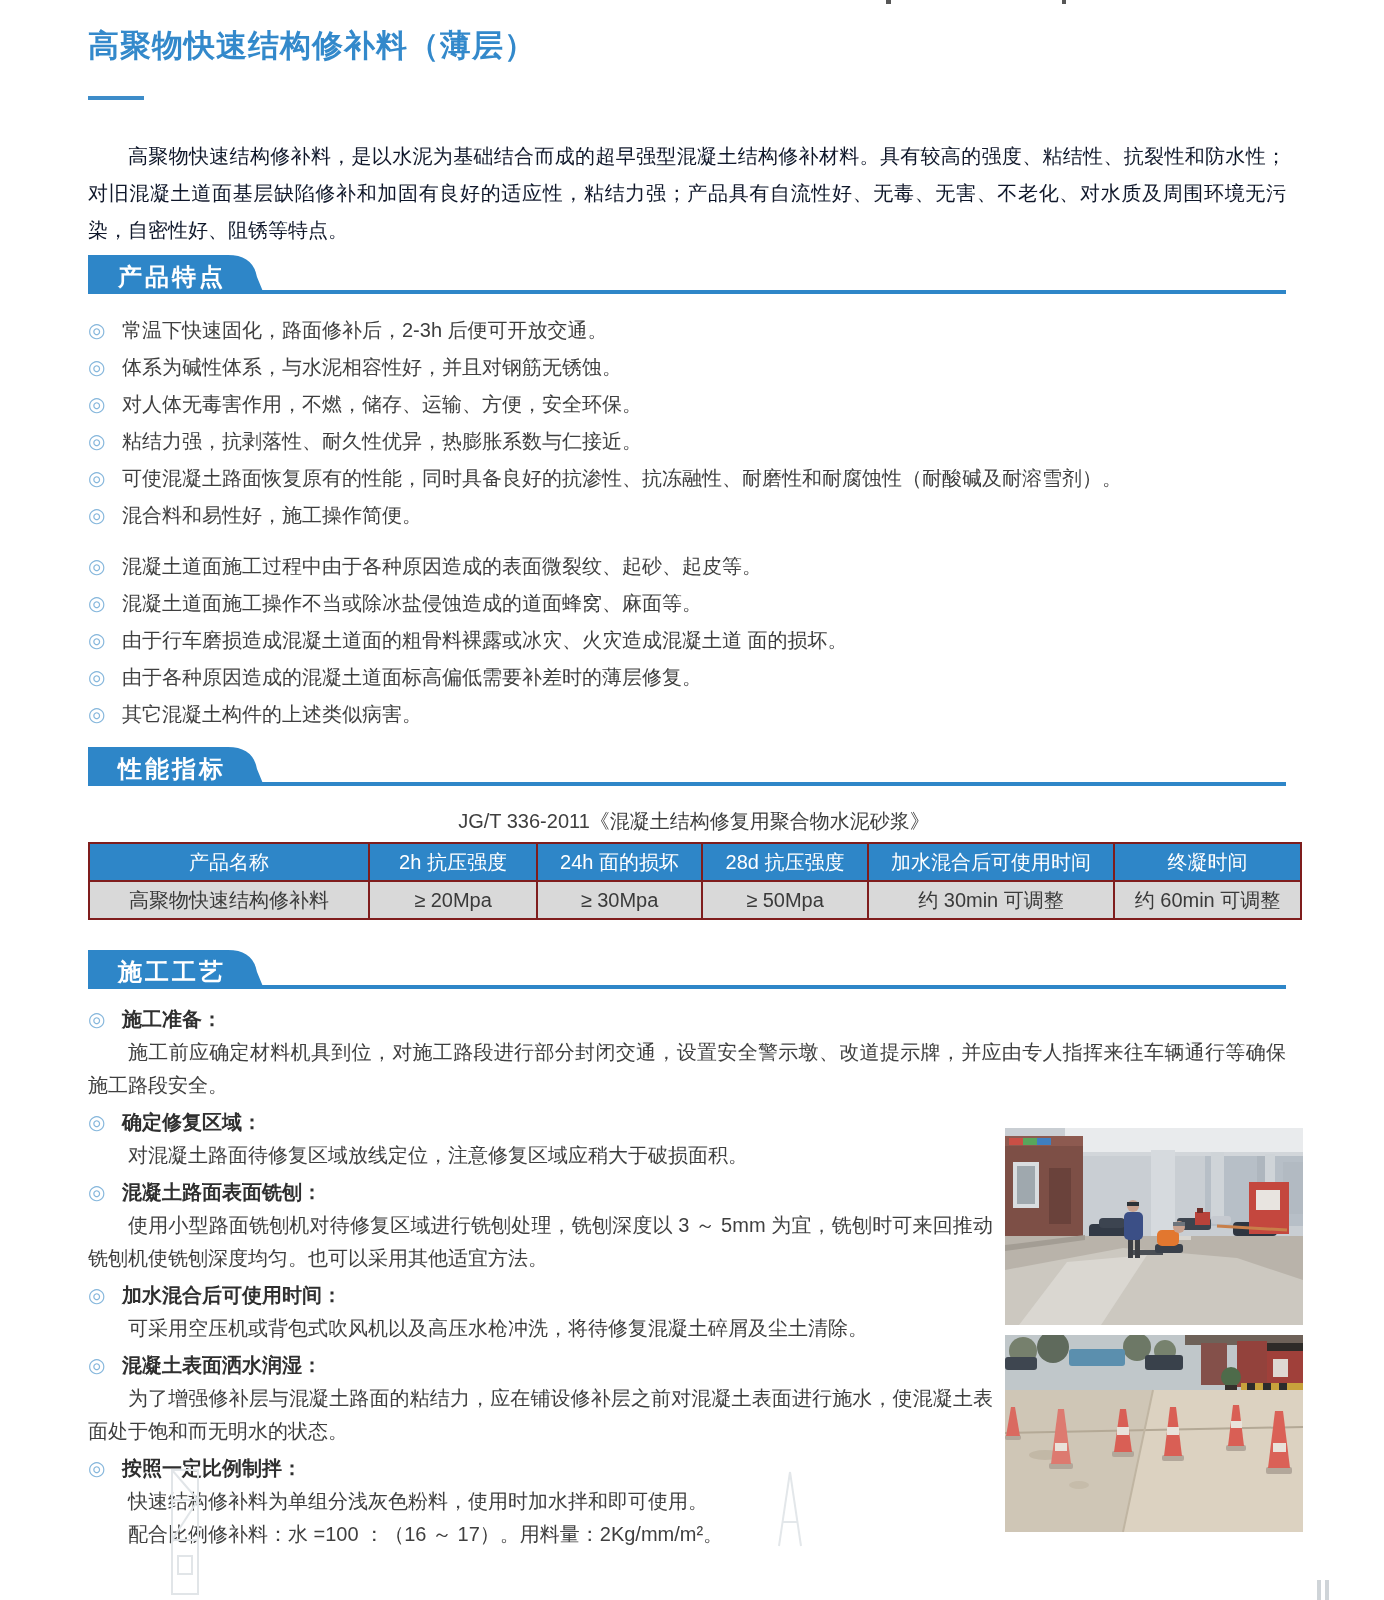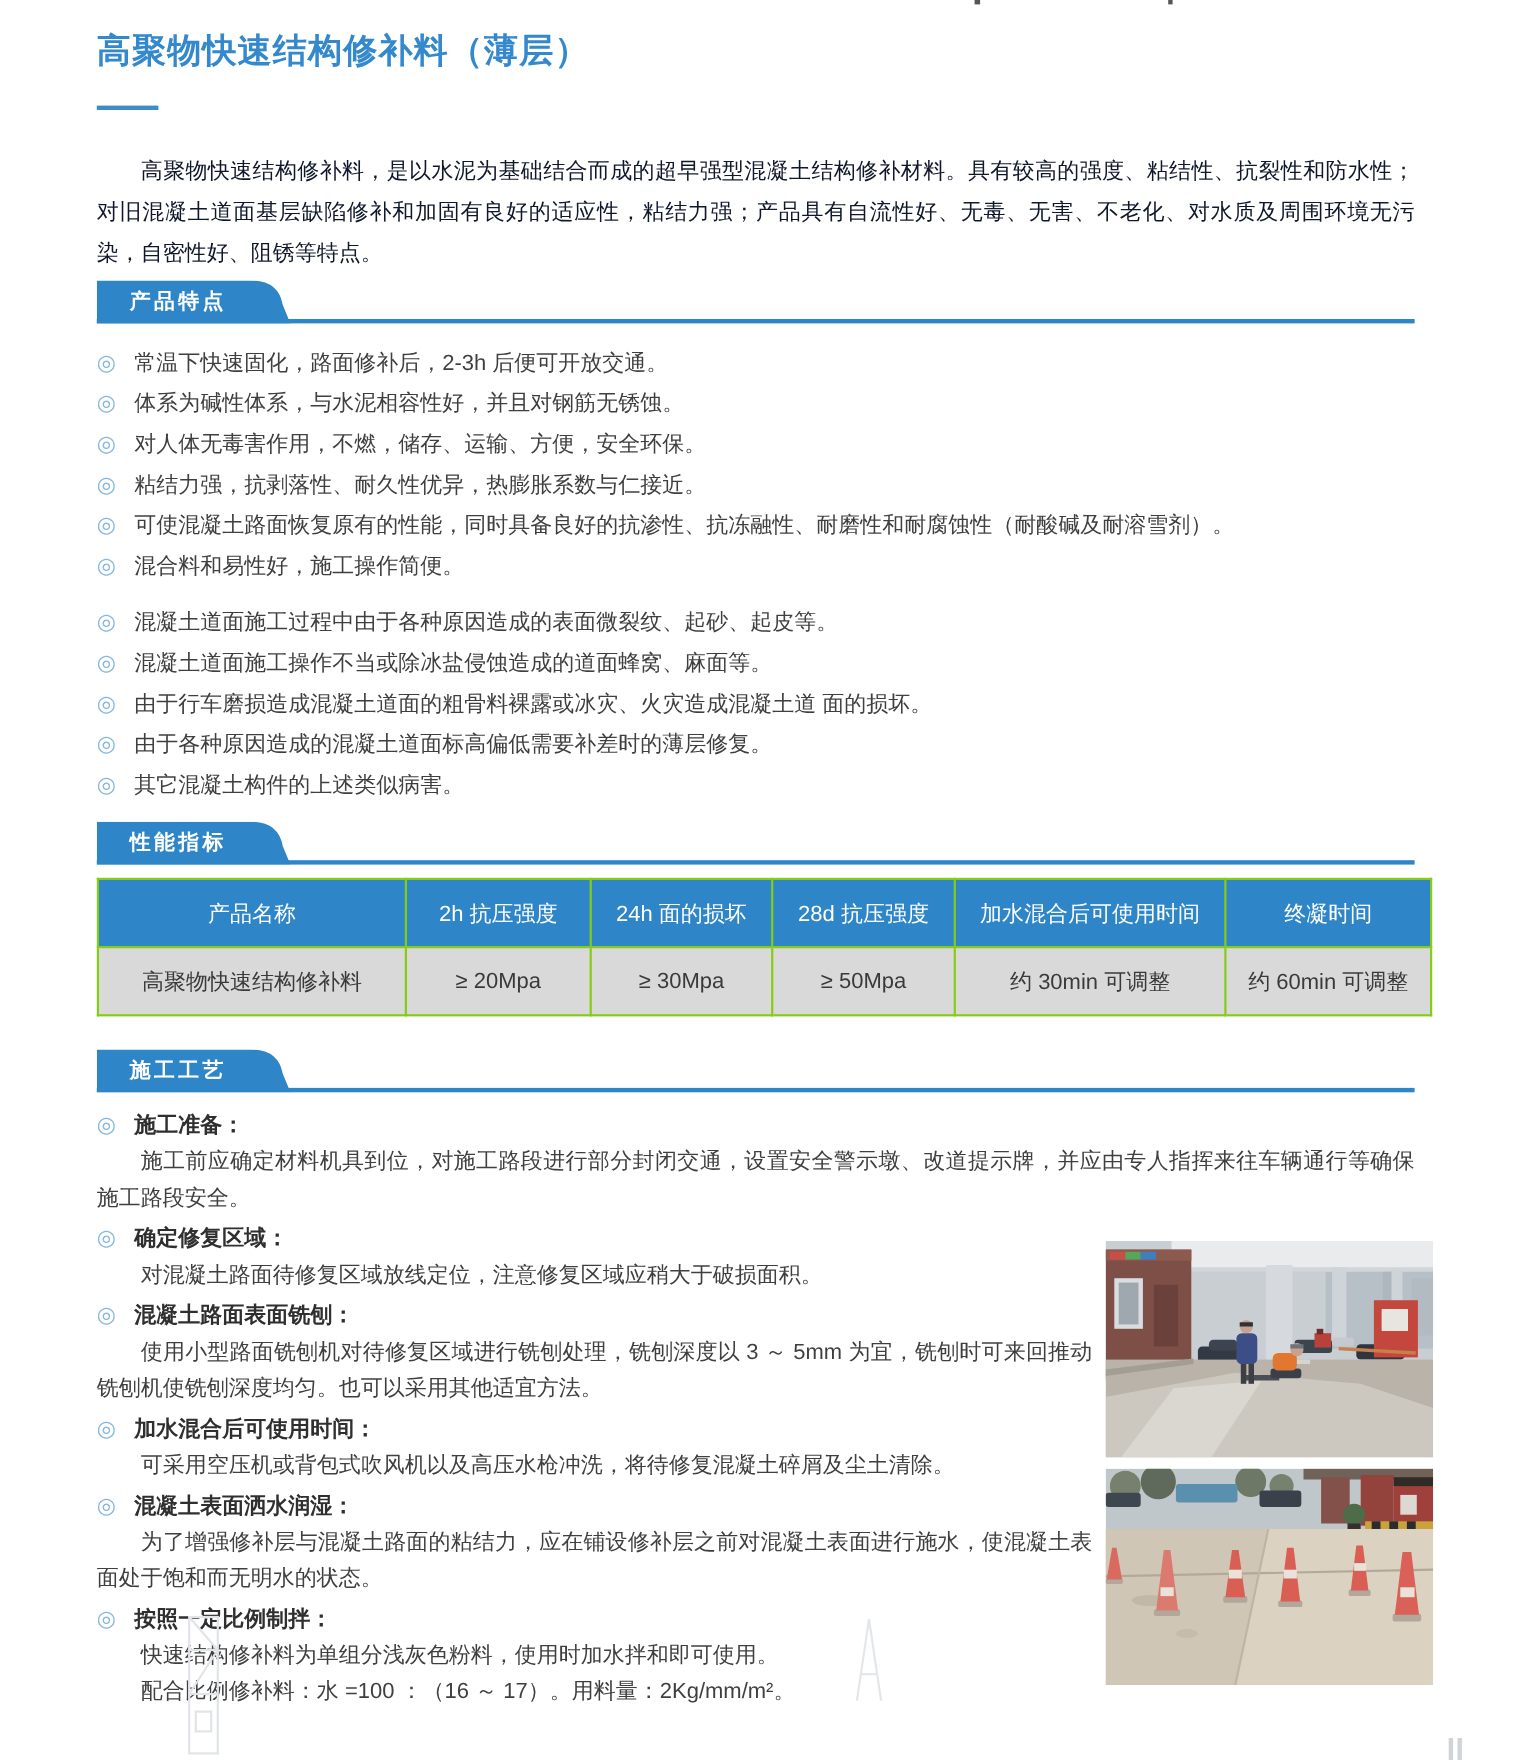--- a/index.html
+++ b/index.html
@@ -17,35 +17,35 @@
     color:#3389cb; letter-spacing:1px; }
   .title-dash { width:56px; height:4px; background:#3d8cc9; margin-top:30px; }
 
   p.intro { margin:38px 0 0 0; width:1198px; font-size:20px; line-height:37px;
     text-indent:2em; text-align:justify; color:#0f172a; }
 
   .sec-head { position:relative; width:1198px; height:43px; }
   .sec-head .rule { position:absolute; left:0; top:35px; width:100%; height:4px; background:#2e86c8; }
   .sec-head .badge { position:absolute; left:0; top:0; width:176px; height:39px; }
   .sec-head .badge svg { position:absolute; left:0; top:0; }
-  .sec-head .badge .badge-label { position:absolute; left:30px; top:6px; font-size:19px;
+  .sec-head .badge .badge-label { position:absolute; left:30px; top:6px; font-size:24px;
     font-weight:bold; color:#ffffff; letter-spacing:3px; white-space:nowrap; }
 
   .mt6 { margin-top:6px; } .mt4 { margin-top:4px; } .mt2 { margin-top:14px; } .mt30 { margin-top:30px; }
 
   ul.bullets { list-style:none; margin:14px 0 0 0; padding:0; }
   ul.bullets li { display:flex; align-items:flex-start; font-size:20px; line-height:37px; color:#3f3f3f; }
   .bull { color:#86b7dc; width:22px; flex:0 0 22px; margin-right:12px; font-size:20px; }
 
   p.caption { margin:18px 0 0 0; width:1212px; text-align:center; font-size:20px;
     line-height:26px; color:#3f3f3f; }
 
   table.perf { margin-top:8px; width:1212px; border-collapse:collapse; table-layout:fixed; }
-  table.perf th, table.perf td { border:2px solid #84cc16; text-align:center;
-    font-size:20px; padding:12px; height:36px; font-weight:normal; }
+  table.perf th, table.perf td { border:2px solid #7f1d1d; text-align:center;
+    font-size:20px; padding:0; height:36px; font-weight:normal; }
   table.perf th { background:#2e86c8; color:#ffffff; }
   table.perf td { background:#d9d9d9; color:#3a3a3a; }
 
   .steps { margin-top:10px; font-size:20px; color:#3f3f3f; }
   .step.narrow { width:905px; }
   .step-title { display:flex; align-items:flex-start; margin:0; line-height:33px;
     font-weight:bold; color:#2f2f2f; }
   .step-title .bull { font-weight:normal; }
   .step + .step { margin-top:4px; }
   .step-body { margin:0; line-height:33px; text-indent:2em; text-align:justify; color:#3f3f3f; }
@@ -132,20 +132,21 @@
 
     <div class="sec-head mt2">
       <div class="rule"></div>
       <div class="badge">
         <svg width="176" height="39" viewBox="0 0 176 39">
           <path d="M0 0 H140 Q165 0 169 22 L176 39 H0 Z" fill="#2e86c8"></path>
         </svg>
         <span class="badge-label">性能指标</span>
       </div>
     </div>
+    <p class="caption">JG/T 336-2011《混凝土结构修复用聚合物水泥砂浆》</p>
     <table class="perf">
       <colgroup>
         <col style="width:280px">
           <col style="width:168px">
           <col style="width:165px">
         <col style="width:166px">
           <col style="width:246px">
           <col style="width:187px">
       </colgroup>
       <thead>

